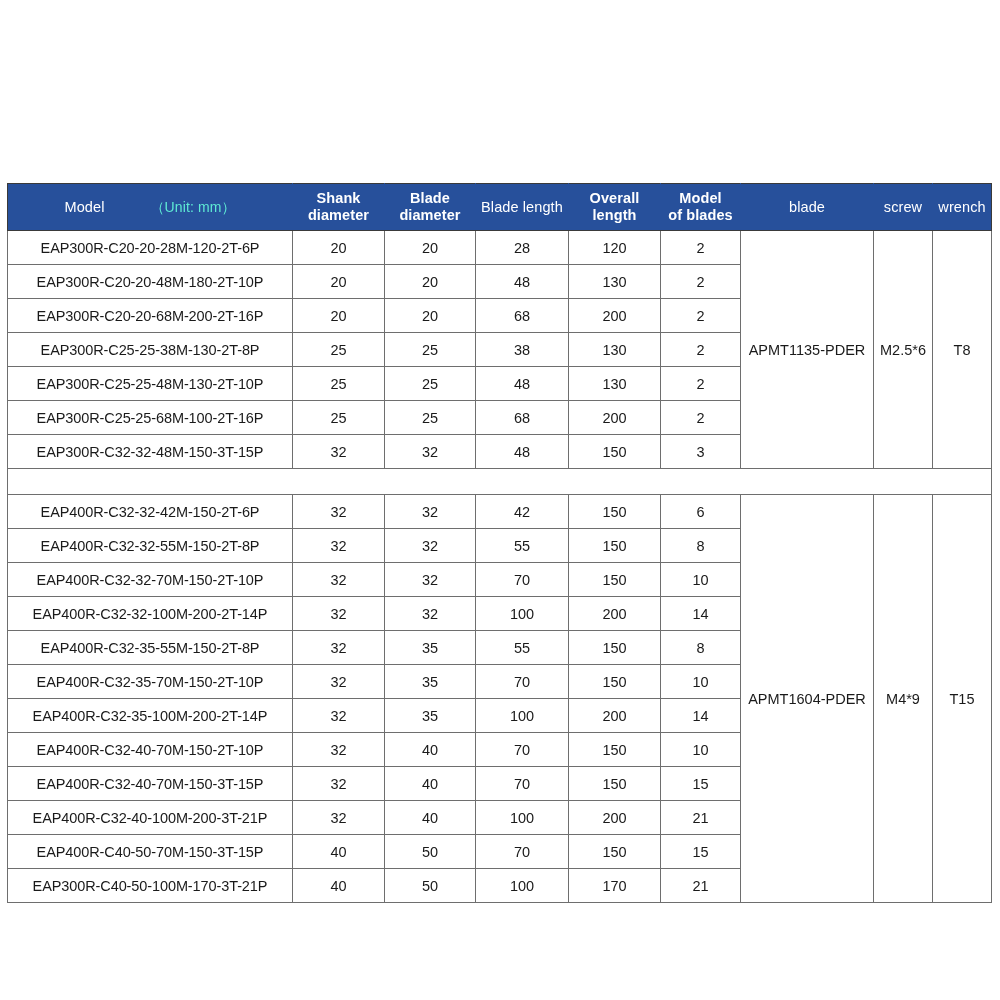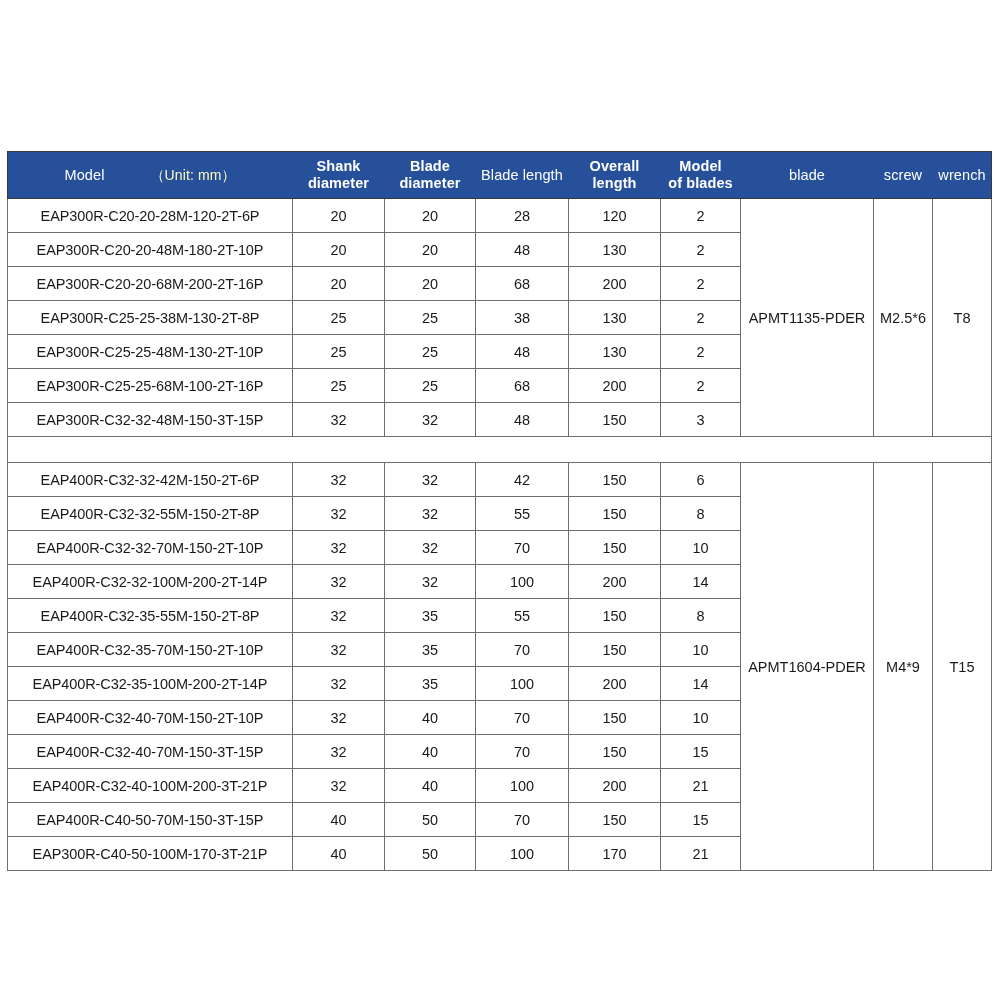--- a/index.html
+++ b/index.html
@@ -20,20 +20,21 @@
     left: 7px;
     top: 151px;
     width: 984px;
   }
 
   table.spec {
     border-collapse: collapse;
     table-layout: fixed;
     width: 984px;
     background: #ffffff;
+    margin-top: 32px;
   }
 
   table.spec td, table.spec th {
     border: 1px solid #6e6e6e;
     padding: 0;
     margin: 0;
     font-weight: normal;
     background: #ffffff;
   }
 
@@ -59,21 +60,21 @@
 
   .model-head-inner {
     display: flex;
     align-items: center;
     justify-content: center;
     gap: 46px;
     padding: 0 10px;
     white-space: nowrap;
   }
   .unit-note {
-    color: #fef9c3;
+    color: #5eead4;
     font-size: 14px;
   }
   .head-two-line { display: block; font-weight: bold; }
 
   
   tr.data td {
     height: 33px;
     font-size: 14.5px;
     color: #1a1a1a;
     text-align: center;

